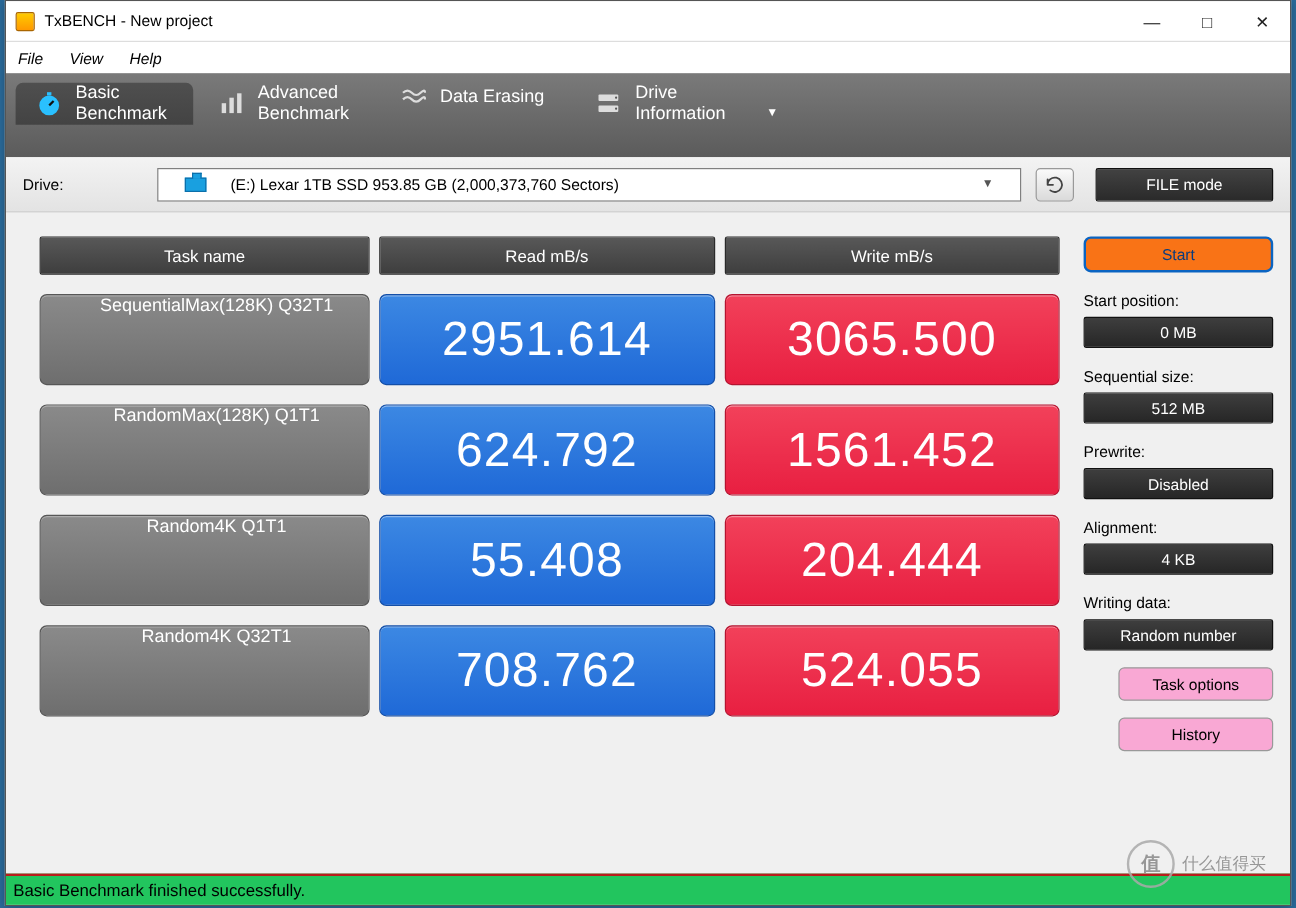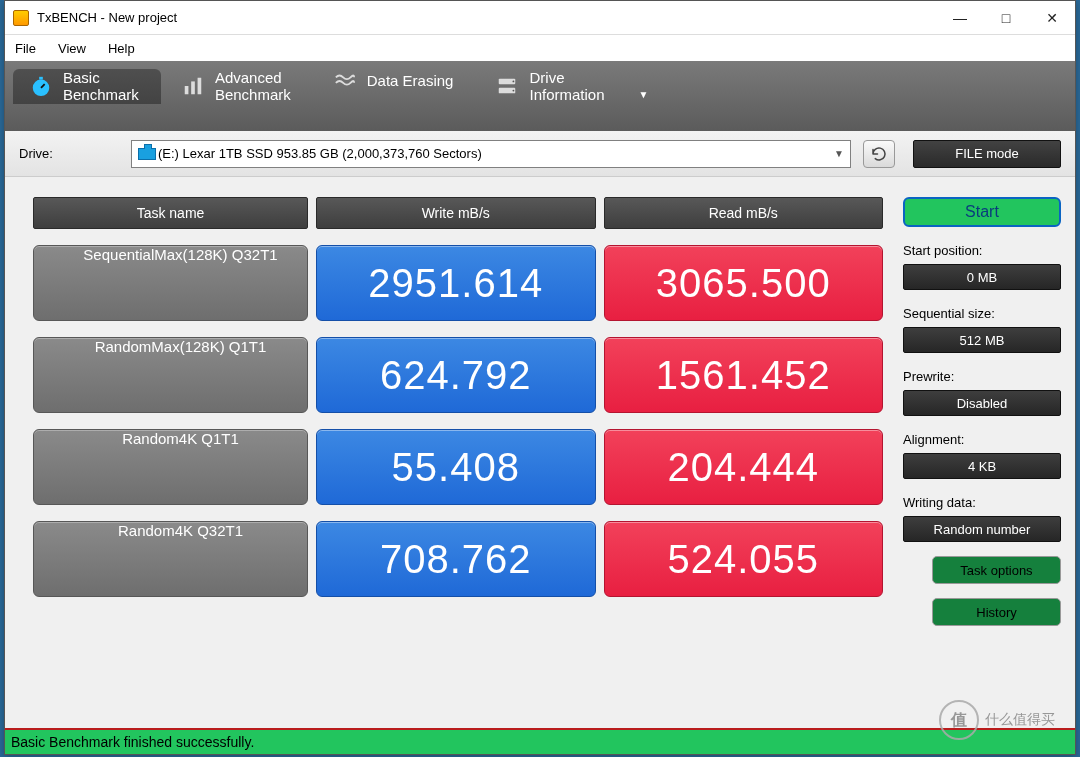--- a/index.html
+++ b/index.html
@@ -5,32 +5,32 @@
   * { box-sizing: border-box; margin: 0; padding: 0; font-family: "Segoe UI", Tahoma, Arial, sans-serif; }
   body { background: #2a6a9a; width: 1080px; height: 757px; overflow: hidden; }
   .window { position: absolute; left: 4px; top: 0; width: 1072px; height: 755px; background: #f0f0f0; border: 1px solid #555; box-shadow: 0 2px 8px rgba(0,0,0,.3); }
   .titlebar { height: 34px; background: #fff; display: flex; align-items: center; padding: 0 0 0 8px; border-bottom: 1px solid #ddd; }
   .titlebar .app-icon { width: 16px; height: 16px; background: linear-gradient(#fc0,#f90); border: 1px solid #a60; border-radius: 2px; margin-right: 8px; }
   .titlebar .title { font-size: 13px; }
   .winbtns { margin-left: auto; display: flex; }
   .winbtns div { width: 46px; height: 34px; display: flex; align-items: center; justify-content: center; font-size: 14px; color: #222; }
 
   .menubar { height: 26px; background: #fff; display: flex; align-items: center; padding-left: 10px; font-size: 13px; gap: 22px; }
-  .menubar span { cursor: default; }
+  .menubar span { cursor: default; font-style: italic; }
 
   .tabbar { height: 70px; background: linear-gradient(#7a7a7a,#5b5b5b); display: flex; align-items: flex-start; padding-left: 8px; }
   .tab { display: flex; align-items: center; padding: 0 22px 0 16px; color: #fff; font-size: 15px; gap: 10px; border-radius: 6px 6px 0 0; margin-top: 8px; margin-right: 4px; }
   .tab.active { background: linear-gradient(#4f4f4f,#434343); }
   .tab .label { line-height: 1.15; }
   .tab-icon { width: 24px; height: 24px; display: inline-flex; align-items: center; justify-content: center; }
   .dd-arrow { margin-left: 8px; margin-top: 28px; color: #fff; font-size: 10px; }
 
   .drive-row { height: 46px; background: linear-gradient(#f3f3f3,#e3e3e3); display: flex; align-items: center; padding: 0 14px; gap: 12px; border-bottom: 1px solid #ccc; }
   .drive-label { font-size: 13px; width: 100px; }
-  .drive-select { flex: 0 0 720px; height: 28px; border: 1px solid #808080; background: #fff; display: flex; align-items: center; padding: 0 6px; font-size: 13px; gap: 2px; position: relative; }
+  .drive-select { flex: 0 0 720px; height: 28px; border: 1px solid #808080; background: #fff; display: flex; align-items: center; padding: 0 22px; font-size: 13px; gap: 20px; position: relative; }
   .drive-select .chev { margin-left: auto; font-size: 10px; color: #555; }
   .drv-icon { width: 18px; height: 12px; background: #19a0e0; border: 1px solid #0b6faa; position: relative; }
   .drv-icon::after { content: ""; position: absolute; width: 6px; height: 4px; background: #19a0e0; top: -5px; left: 5px; border: 1px solid #0b6faa; border-bottom: none; }
   .refresh-btn { width: 32px; height: 28px; border: 1px solid #999; background: linear-gradient(#fafafa,#dadada); border-radius: 4px; display: flex; align-items: center; justify-content: center; }
   .refresh-btn svg { stroke: #444; }
   .file-mode { margin-left: auto; width: 148px; height: 28px; background: linear-gradient(#424242,#2a2a2a); color: #fff; font-size: 13px; border: 1px solid #111; border-radius: 2px; display: flex; align-items: center; justify-content: center; }
 
   .body-area { display: flex; padding: 20px 14px 8px 28px; gap: 20px; }
   .results { flex: 1 1 auto; }
   .headers { display: flex; gap: 8px; margin-bottom: 16px; }
@@ -38,24 +38,24 @@
   .hdr.task { flex: 0 0 275px; }
   .hdr.col { flex: 1; }
 
   .row { display: flex; gap: 8px; margin-bottom: 16px; }
   .task-cell { flex: 0 0 275px; background: linear-gradient(#8a8a8a,#6e6e6e); color: #fff; border: 1px solid #575757; border-radius: 6px; height: 76px; display: flex; flex-direction: row; justify-content: center; padding-left: 20px; font-size: 15px; line-height: 1.25; box-shadow: inset 0 1px 0 rgba(255,255,255,.3); }
   .val-cell { flex: 1; height: 76px; border-radius: 6px; display: flex; align-items: center; justify-content: center; font-size: 40px; font-weight: 400; color: #fff; font-family: "Arial Black","Bahnschrift","Segoe UI",sans-serif; letter-spacing: 1px; box-shadow: inset 0 1px 0 rgba(255,255,255,.4); }
   .val-cell.read { background: linear-gradient(#3c88e3,#1f69d7); border: 1px solid #144fa8; }
   .val-cell.write { background: linear-gradient(#f2415a,#e81f41); border: 1px solid #b41430; }
 
   .side { flex: 0 0 158px; display: flex; flex-direction: column; gap: 6px; font-size: 13px; }
-  .start-btn { height: 30px; background: #22c55e; border: 2px solid #0a64c2; border-radius: 6px; color: #0a3c7d; display: flex; align-items: center; justify-content: center; font-size: 16px; }
+  .start-btn { height: 30px; background: #f97316; border: 2px solid #0a64c2; border-radius: 6px; color: #0a3c7d; display: flex; align-items: center; justify-content: center; font-size: 13px; }
   .side-label { margin-top: 10px; }
   .side-val { height: 26px; background: linear-gradient(#3e3e3e,#262626); color: #fff; border: 1px solid #111; border-radius: 2px; display: flex; align-items: center; justify-content: center; font-size: 13px; }
-  .side-btn { height: 28px; background: #15803d; border: 1px solid #999; border-radius: 5px; display: flex; align-items: center; justify-content: center; font-size: 13px; margin-top: 8px; margin-left: 29px; }
+  .side-btn { height: 28px; background: #f9a8d4; border: 1px solid #999; border-radius: 5px; display: flex; align-items: center; justify-content: center; font-size: 13px; margin-top: 8px; margin-left: 29px; }
 
   .statusbar { position: absolute; bottom: 0; left: 0; right: 0; height: 26px; border-top: 2px solid #b91c1c; background: #22c55e; padding-left: 6px; font-size: 14px; display: flex; align-items: center; }
 
   .watermark { position: absolute; right: 20px; bottom: 14px; display: flex; align-items: center; gap: 6px; color: #888; font-size: 14px; opacity: .85; }
   .wm-circle { width: 40px; height: 40px; border: 2px solid #aaa; border-radius: 50%; display: flex; align-items: center; justify-content: center; color: #888; font-size: 16px; font-weight: bold; }
 </style>
 </head>
 <body>
 
 <div class="window">
@@ -135,22 +135,22 @@
           <path d="M4 12a8 8 0 1 1 3 6.2M4 12V6m0 6h6" stroke-width="2" stroke-linecap="round"></path>
         </svg>
     </div>
     <div class="file-mode">FILE mode</div>
   </div>
 
   <div class="body-area">
     <div class="results">
       <div class="headers">
         <div class="hdr task">Task name</div>
+        <div class="hdr col">Read mB/s</div>
         <div class="hdr col">Write mB/s</div>
-        <div class="hdr col">Read mB/s</div>
       </div>
 
       <div class="row">
         <div class="task-cell">
           <span>Sequential</span>
           <span>Max(128K) Q32T1</span>
         </div>
         <div class="val-cell read">2951.614</div>
         <div class="val-cell write">3065.500</div>
       </div>

